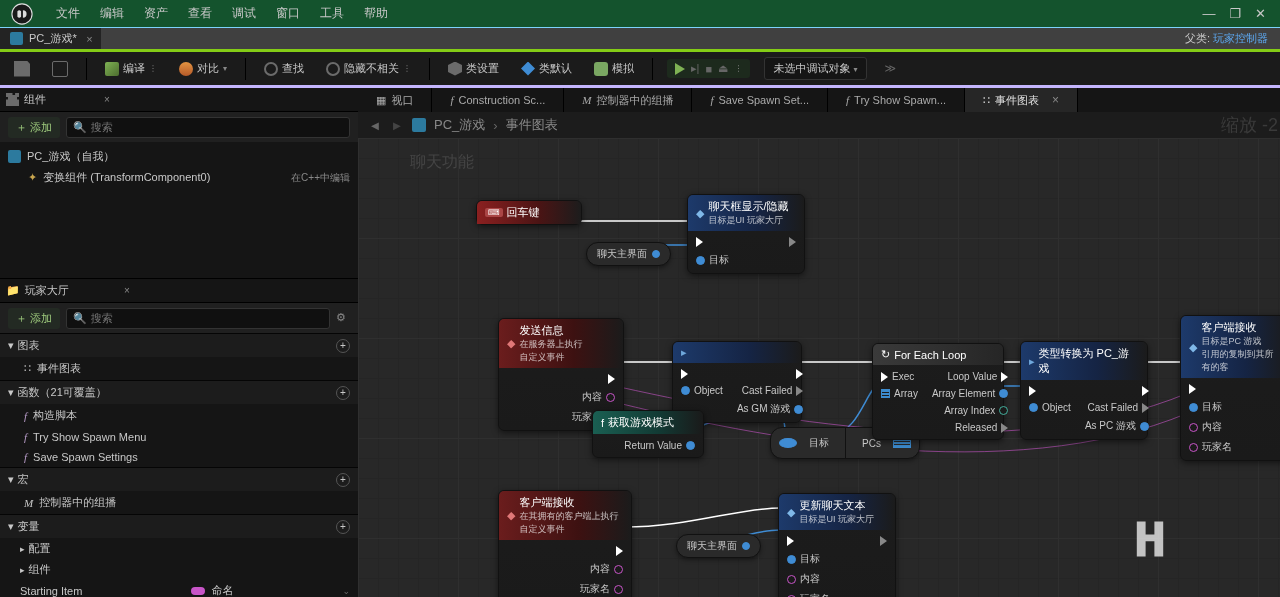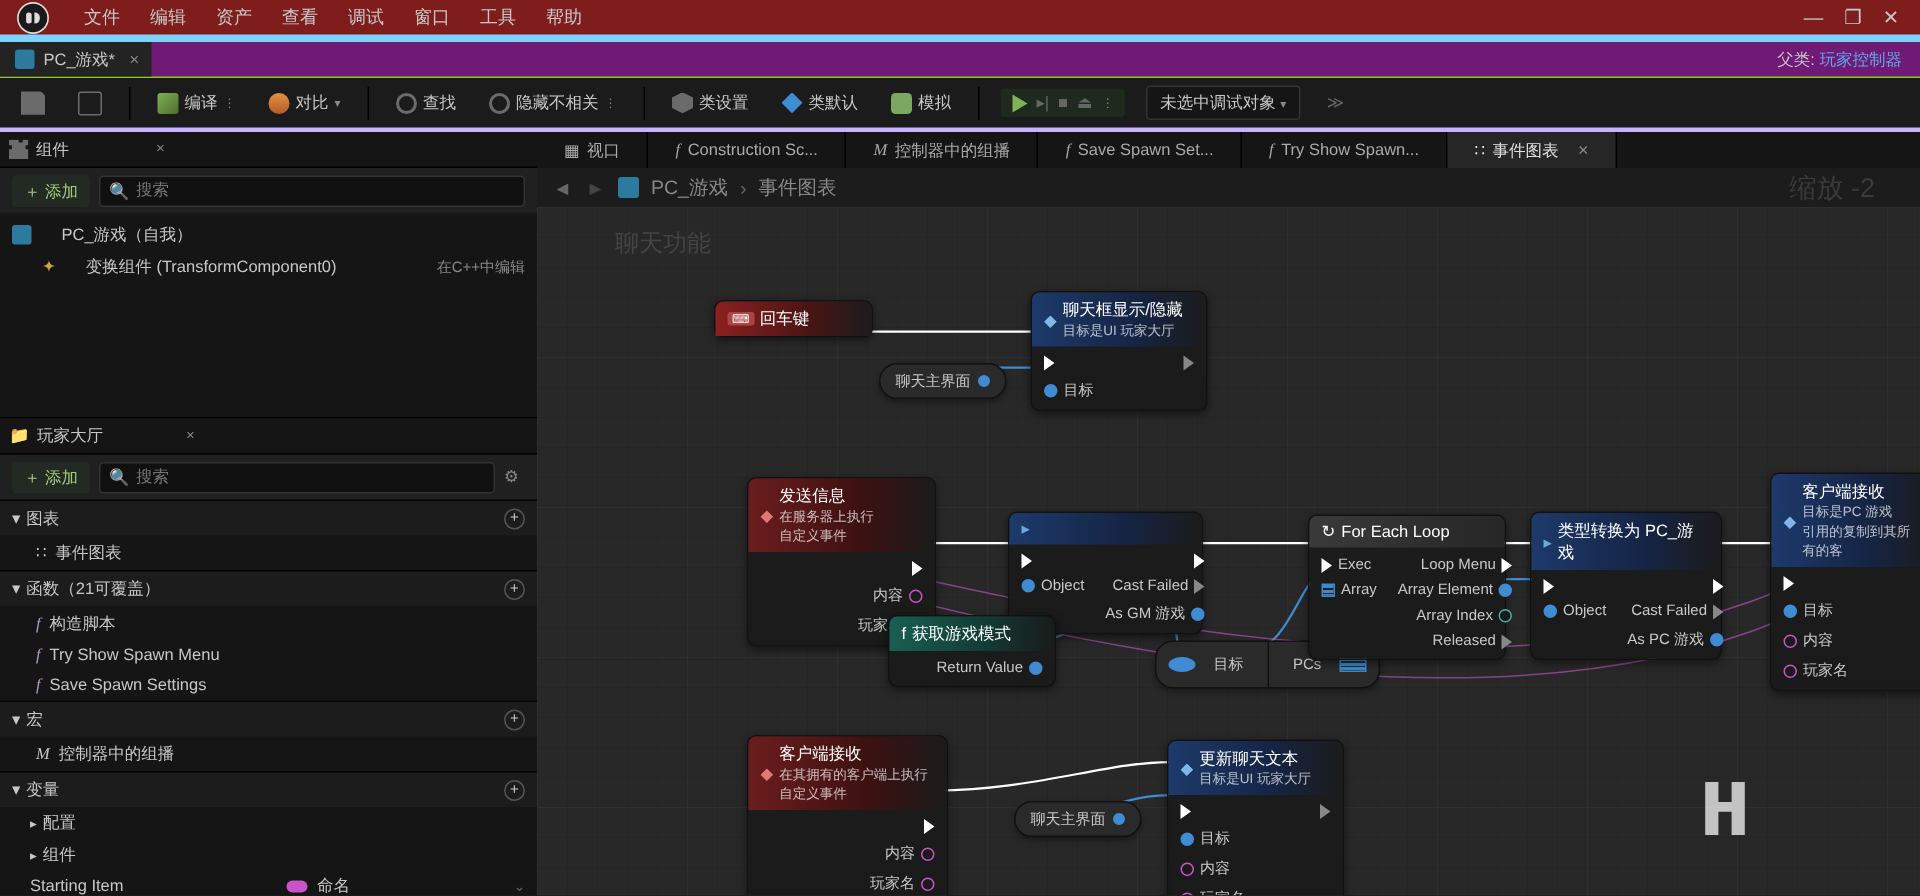--- a/index.html
+++ b/index.html
@@ -1,27 +1,27 @@
 <!DOCTYPE html>
 <html><head>
 <meta charset="utf-8">
 <style>
 * { margin:0; padding:0; box-sizing:border-box; font-family:"Microsoft YaHei","Segoe UI",sans-serif; -webkit-font-smoothing:antialiased }
 body { width:1280px; height:597px; background:#0f0f0f; color:#c8c8c8; font-size:11px; overflow:hidden; position:relative }
 
 
-.menubar{height:28px;display:flex;align-items:center;background:#7f1d1d;border-bottom:5px solid #7dd3fc}
+.menubar{height:28px;display:flex;align-items:center;background:#14532d;border-bottom:1px solid #7dd3fc}
 .ue-logo{width:24px;height:24px;margin-left:10px;display:flex;align-items:center;justify-content:center}
 .menu-items{display:flex;margin-left:12px}
 .menu-items span{padding:0 10px;cursor:default;font-size:12px}
 .win-ctrls{margin-left:auto;display:flex;gap:14px;margin-right:14px}
 .win-ctrls div{font-size:13px}
 
 
-.main-tab-row{height:24px;background:#701a75;display:flex;align-items:center;border-bottom:1px solid #84cc16}
+.main-tab-row{height:24px;background:#404040;display:flex;align-items:center;border-bottom:3px solid #84cc16}
 .main-tab{display:flex;align-items:center;gap:6px;padding:0 24px 0 10px;background:#232323;height:100%;position:relative}
 .bp-ico{width:13px;height:13px;background:#2c7a9e;border-radius:2px;display:inline-block}
 .parent-class{margin-left:auto;margin-right:12px;font-size:11px}
 .parent-class a{color:#5ca7ef;text-decoration:none}
 
 
 .toolbar{height:36px;background:#1b1b1b;display:flex;align-items:center;gap:14px;padding:0 10px;border-bottom:3px solid #c4b5fd}
 .toolbar .tb-btn{display:flex;align-items:center;gap:4px;padding:2px 4px;border-radius:3px}
 .tb-sep{width:1px;height:22px;background:#000}
 .ico{display:inline-block}
@@ -46,21 +46,21 @@
 .panel-tab .x{position:absolute;right:auto;left:104px;font-size:10px;color:#888}
 .panel-toolbar{height:30px;display:flex;align-items:center;gap:6px;padding:0 8px;background:#202020}
 .add-btn{background:#232a23;color:#9fcc7e;padding:3px 8px;border-radius:3px;display:flex;align-items:center;gap:3px}
 .search-box{flex:1;background:#101010;border:1px solid #333;border-radius:3px;padding:3px 6px;display:flex;align-items:center;gap:4px}
 .search-box input{background:transparent;border:0;outline:0;color:#888;flex:1;font-size:11px}
 .gear{width:14px;height:14px;color:#888}
 
 
 .components{flex:0 0 190px;display:flex;flex-direction:column}
 .tree{flex:1;padding:4px 0;overflow:hidden}
-.tree-row{display:flex;align-items:center;padding:3px 8px;gap:20px}
+.tree-row{display:flex;align-items:center;padding:3px 8px;gap:6px}
 .tree-row.indent{padding-left:28px}
 .edit-cpp{margin-left:auto;color:#888;font-size:10px}
 
 
 .myblueprint{flex:1;display:flex;flex-direction:column;border-top:1px solid #000}
 .mb-section{display:flex;align-items:center;padding:4px 8px;background:#1c1c1c;border-top:1px solid #050505}
 .mb-section .plus{margin-left:auto;border:1px solid #555;border-radius:50%;width:14px;height:14px;display:flex;align-items:center;justify-content:center;font-size:10px}
 .mb-item{display:flex;align-items:center;padding:4px 8px 4px 24px;gap:6px}
 .fn-ico{font-style:italic;color:#b89cc8;font-family:serif}
 .var-row{display:flex;align-items:center;padding:3px 8px 3px 20px}
@@ -71,21 +71,21 @@
 
 .graph-area{flex:1;display:flex;flex-direction:column;background:#232323}
 .graph-tabs{height:24px;display:flex;align-items:center;background:#151515}
 .gtab{padding:0 18px;height:100%;display:flex;align-items:center;gap:5px;color:#aaa;font-size:11px;border-right:1px solid #000}
 .gtab.active{background:#262626;color:#e0e0e0}
 .gtab .fn-i{font-style:italic;font-family:serif}
 .breadcrumb{height:26px;display:flex;align-items:center;gap:8px;padding-left:10px;background:#1c1c1c;font-size:13px;color:#808080}
 .breadcrumb .arrow{width:14px;height:14px;display:flex;align-items:center;justify-content:center;color:#666}
 .breadcrumb .bplabel{color:#888;font-size:13px}
 .breadcrumb .carat{color:#666}
-.zoom{margin-left:auto;margin-right:30px;color:#3a3a3a;font-size:18px}
+.zoom{margin-left:auto;margin-right:2px;color:#3a3a3a;font-size:18px}
 .graph-canvas{flex:1;position:relative;background:#282828;background-image:linear-gradient(#2f2f2f 1px,transparent 1px),linear-gradient(90deg,#2f2f2f 1px,transparent 1px),linear-gradient(#252525 1px,transparent 1px),linear-gradient(90deg,#252525 1px,transparent 1px);background-size:100px 100px,100px 100px,20px 20px,20px 20px;background-position:0 0,0 0,0 0,0 0;overflow:hidden}
 .canvas-label{position:absolute;left:52px;top:14px;font-size:16px;color:#444}
 
 
 .node{position:absolute;background:linear-gradient(#1c1c1c,#1a1a1a);border:1px solid #111;border-radius:6px;box-shadow:0 2px 6px rgba(0,0,0,.5);min-width:100px}
 .node-hdr{padding:4px 8px;border-radius:5px 5px 0 0;color:#fff;font-size:11px;display:flex;align-items:center;gap:4px}
 .hdr-red{background:linear-gradient(90deg,#8b2020 0%, #4a1414 60%,#1c1c1c 100%)}
 .hdr-red-dark{background:linear-gradient(90deg,#6b1d1d 0%,#3d1111 60%,#1b1b1b 100%)}
 .hdr-blue{background:linear-gradient(90deg,#1d3a6b 0%,#152444 60%,#1b1b1b 100%)}
 .hdr-blue-cast{background:linear-gradient(90deg,#1d3a6b 0%,#152444 60%,#1b1b1b 100%)}
@@ -505,21 +505,21 @@
                 <span>Exec</span>
               </div>
           <div class="pin">
                 <span class="array-pin"></span>
                 <span>Array</span>
               </div>
         </div>
             <div class="pins-r">
           <div class="pin r">
                 <span class="exec-pin"></span>
-                <span>Loop Menu</span>
+                <span>Loop Value</span>
               </div>
           <div class="pin r">
                 <span class="data-pin filled"></span>
                 <span>Array Element</span>
               </div>
           <div class="pin r">
                 <span class="data-pin teal"></span>
                 <span>Array Index</span>
               </div>
           <div class="pin r">

